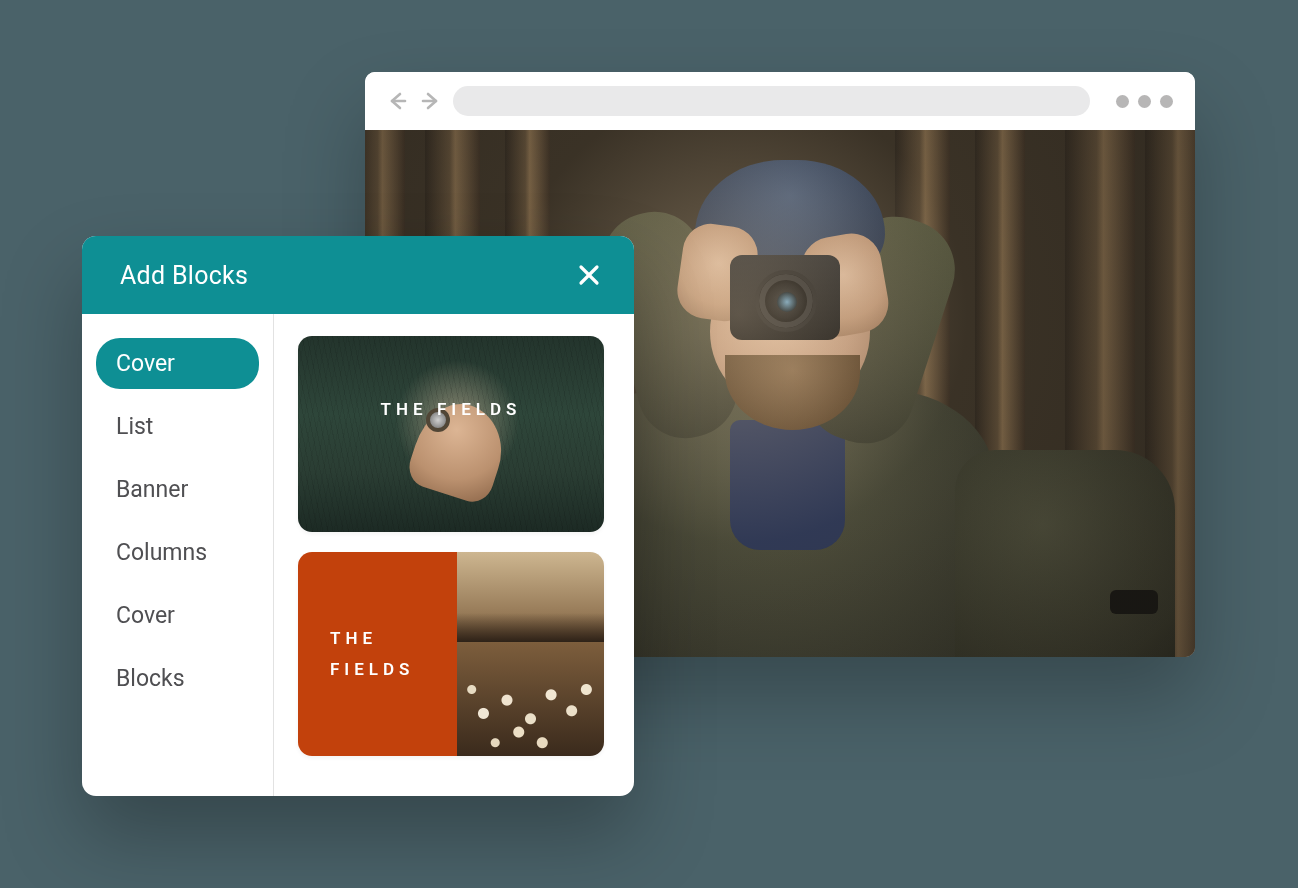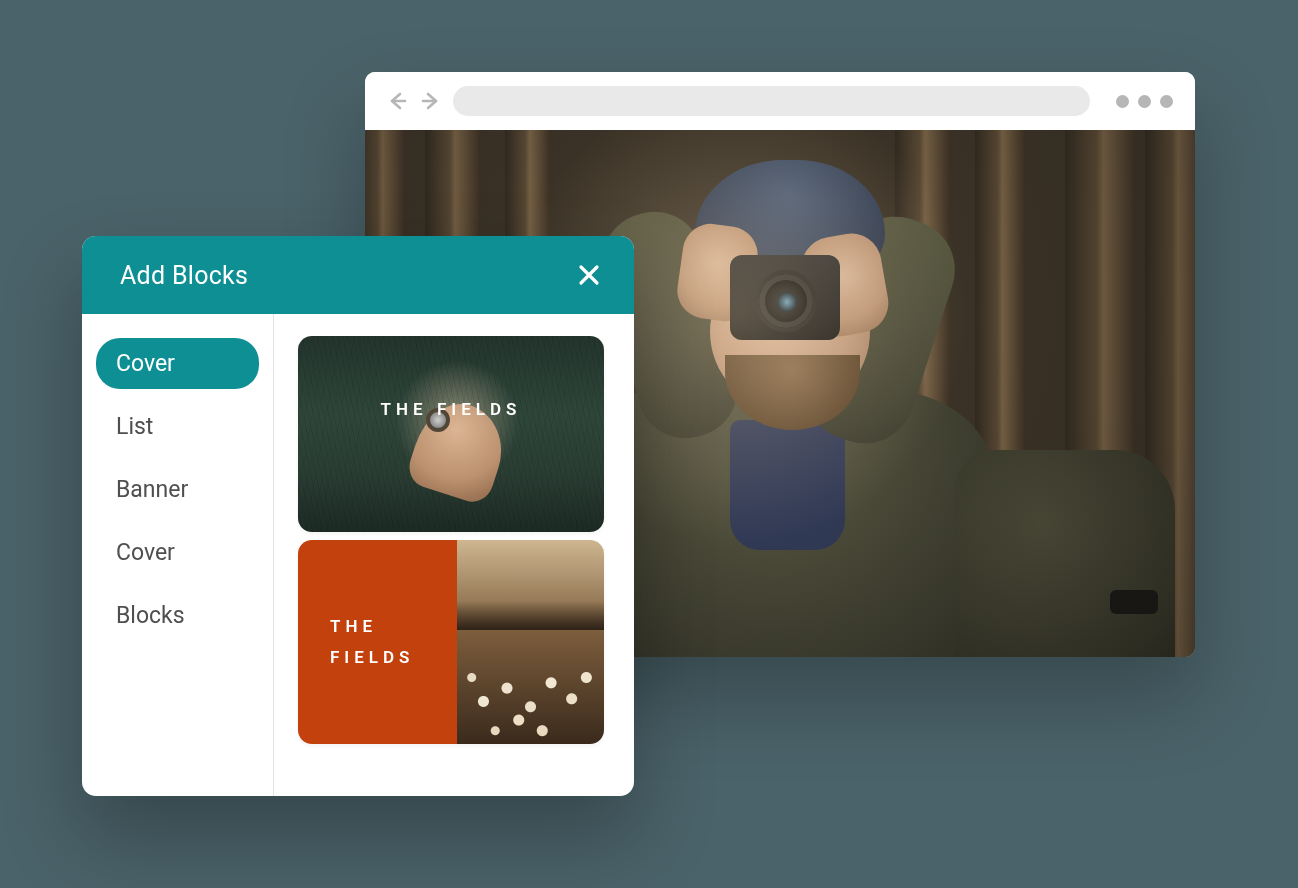--- a/index.html
+++ b/index.html
@@ -254,21 +254,21 @@
   .cat-item.active {
     background: #0e8f94;
     color: #fff;
   }
 
   .preview-col {
     flex: 1;
     padding: 22px 24px;
     display: flex;
     flex-direction: column;
-    gap: 8px;
+    gap: 20px;
   }
   .preview-card {
     width: 306px;
     border-radius: 14px;
     overflow: hidden;
     position: relative;
     cursor: pointer;
     box-shadow: 0 2px 4px rgba(0,0,0,0.05);
   }
   .preview-1 {
@@ -418,20 +418,21 @@
         <line x1="3" y1="3" x2="19" y2="19" stroke="#fff" stroke-width="3.2" stroke-linecap="round"></line>
         <line x1="19" y1="3" x2="3" y2="19" stroke="#fff" stroke-width="3.2" stroke-linecap="round"></line>
       </svg>
     </div>
   </div>
   <div class="panel-body">
     <div class="category-list">
       <div class="cat-item active">Cover</div>
       <div class="cat-item">List</div>
       <div class="cat-item">Banner</div>
+      <div class="cat-item">Columns</div>
       <div class="cat-item">Cover</div>
       <div class="cat-item">Blocks</div>
     </div>
     <div class="preview-col">
       <div class="preview-card preview-1">
         <div class="grass"></div>
         <div class="hand-shape"></div>
         <div class="wrist-watch"></div>
         <div class="title-overlay">THE FIELDS</div>
       </div>

